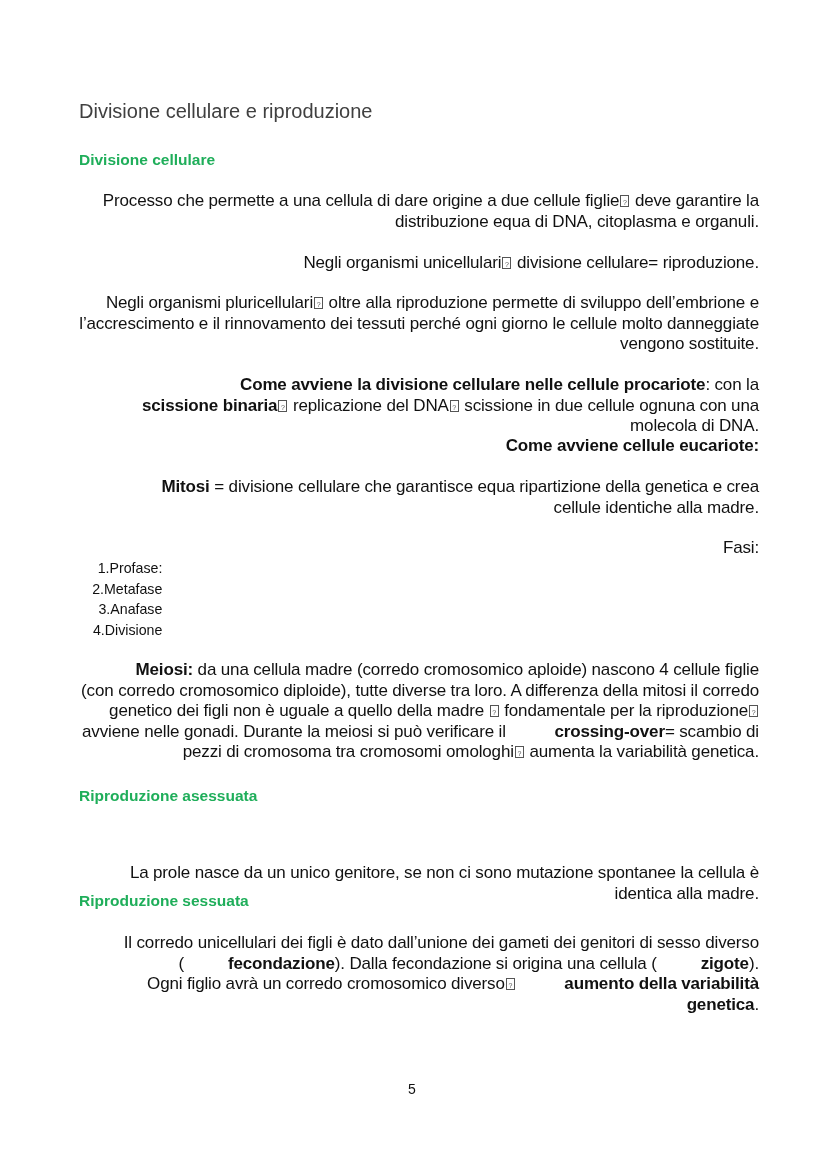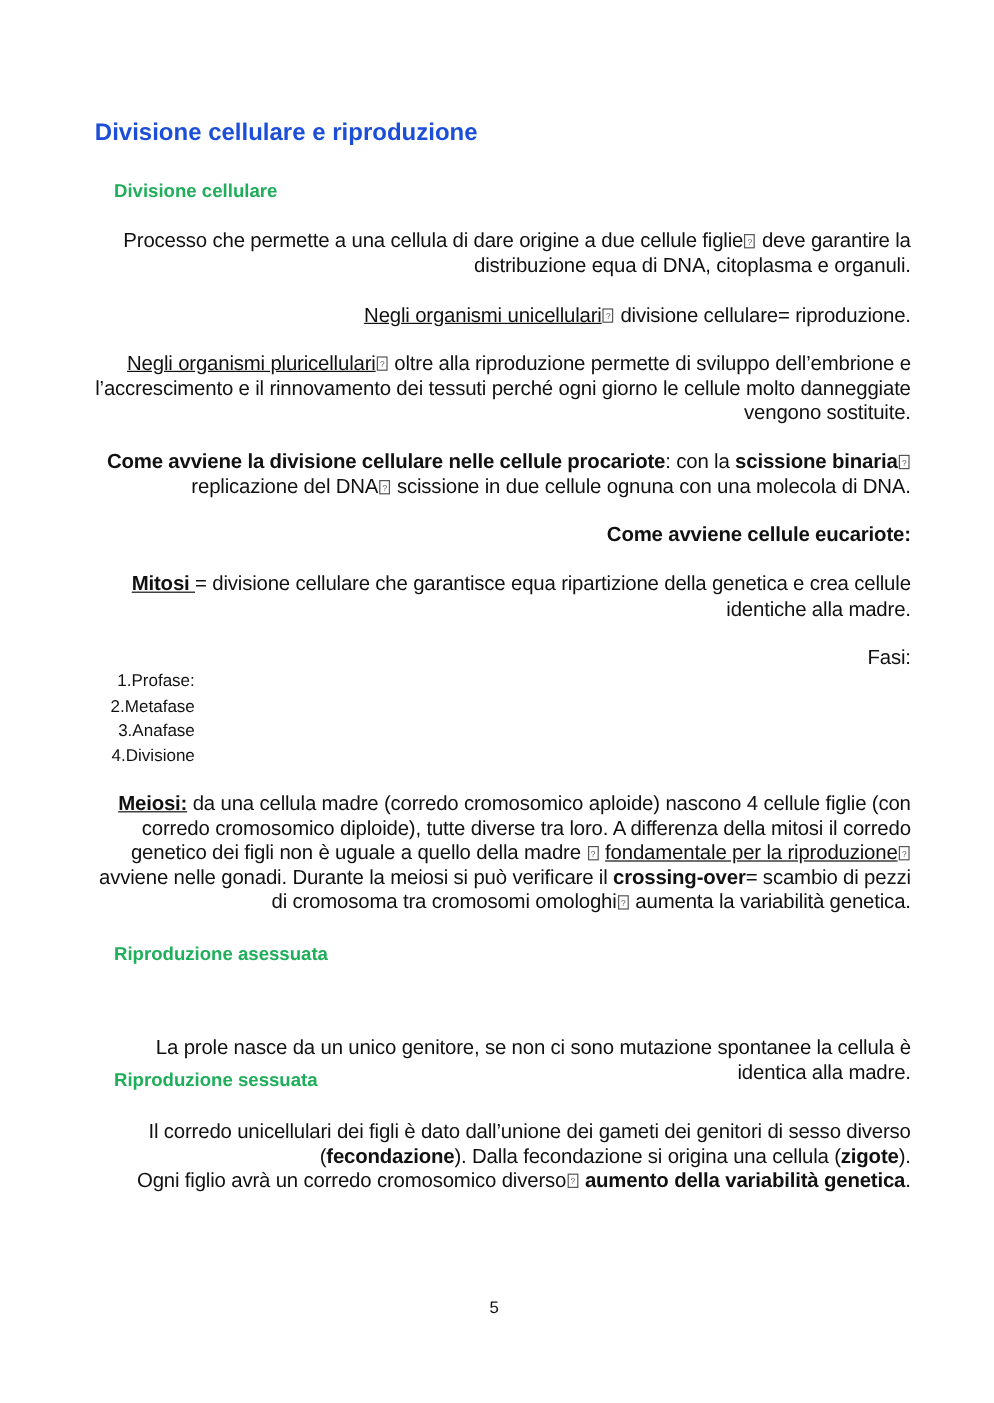--- a/index.html
+++ b/index.html
@@ -20,45 +20,45 @@
       left: 79px;
       top: 0;
       width: 680px;
     }
     .title {
       position: absolute;
       top: 100px;
       left: 0;
       margin: 0;
       font-size: 20px;
-      font-weight: bold;
-      color: #1d4ed8;
+      font-weight: normal;
+      color: #404040;
       white-space: nowrap;
     }
     .h2 {
       position: absolute;
-      left: 16px;
+      left: 0;
       margin: 0;
       font-size: 15.5px;
       font-weight: bold;
       color: #1fae5a;
       white-space: nowrap;
     }
     .p {
       position: absolute;
       left: 0;
       margin: 0;
       width: 680px;
       font-size: 17px;
       line-height: 20.5px;
       letter-spacing: -0.15px;
       text-align: right;
     }
-    .p b { font-weight: bold; }
-    .u { text-decoration: underline; }
+    .p b { font-weight: bold; margin-left: 44px; }
+    .u { }
     .box {
       display: inline-block;
       width: 7px;
       height: 10px;
       border: 1px solid #555;
       margin: 0 1px 0 1px;
       vertical-align: -1px;
       position: relative;
     }
     .box::after {

